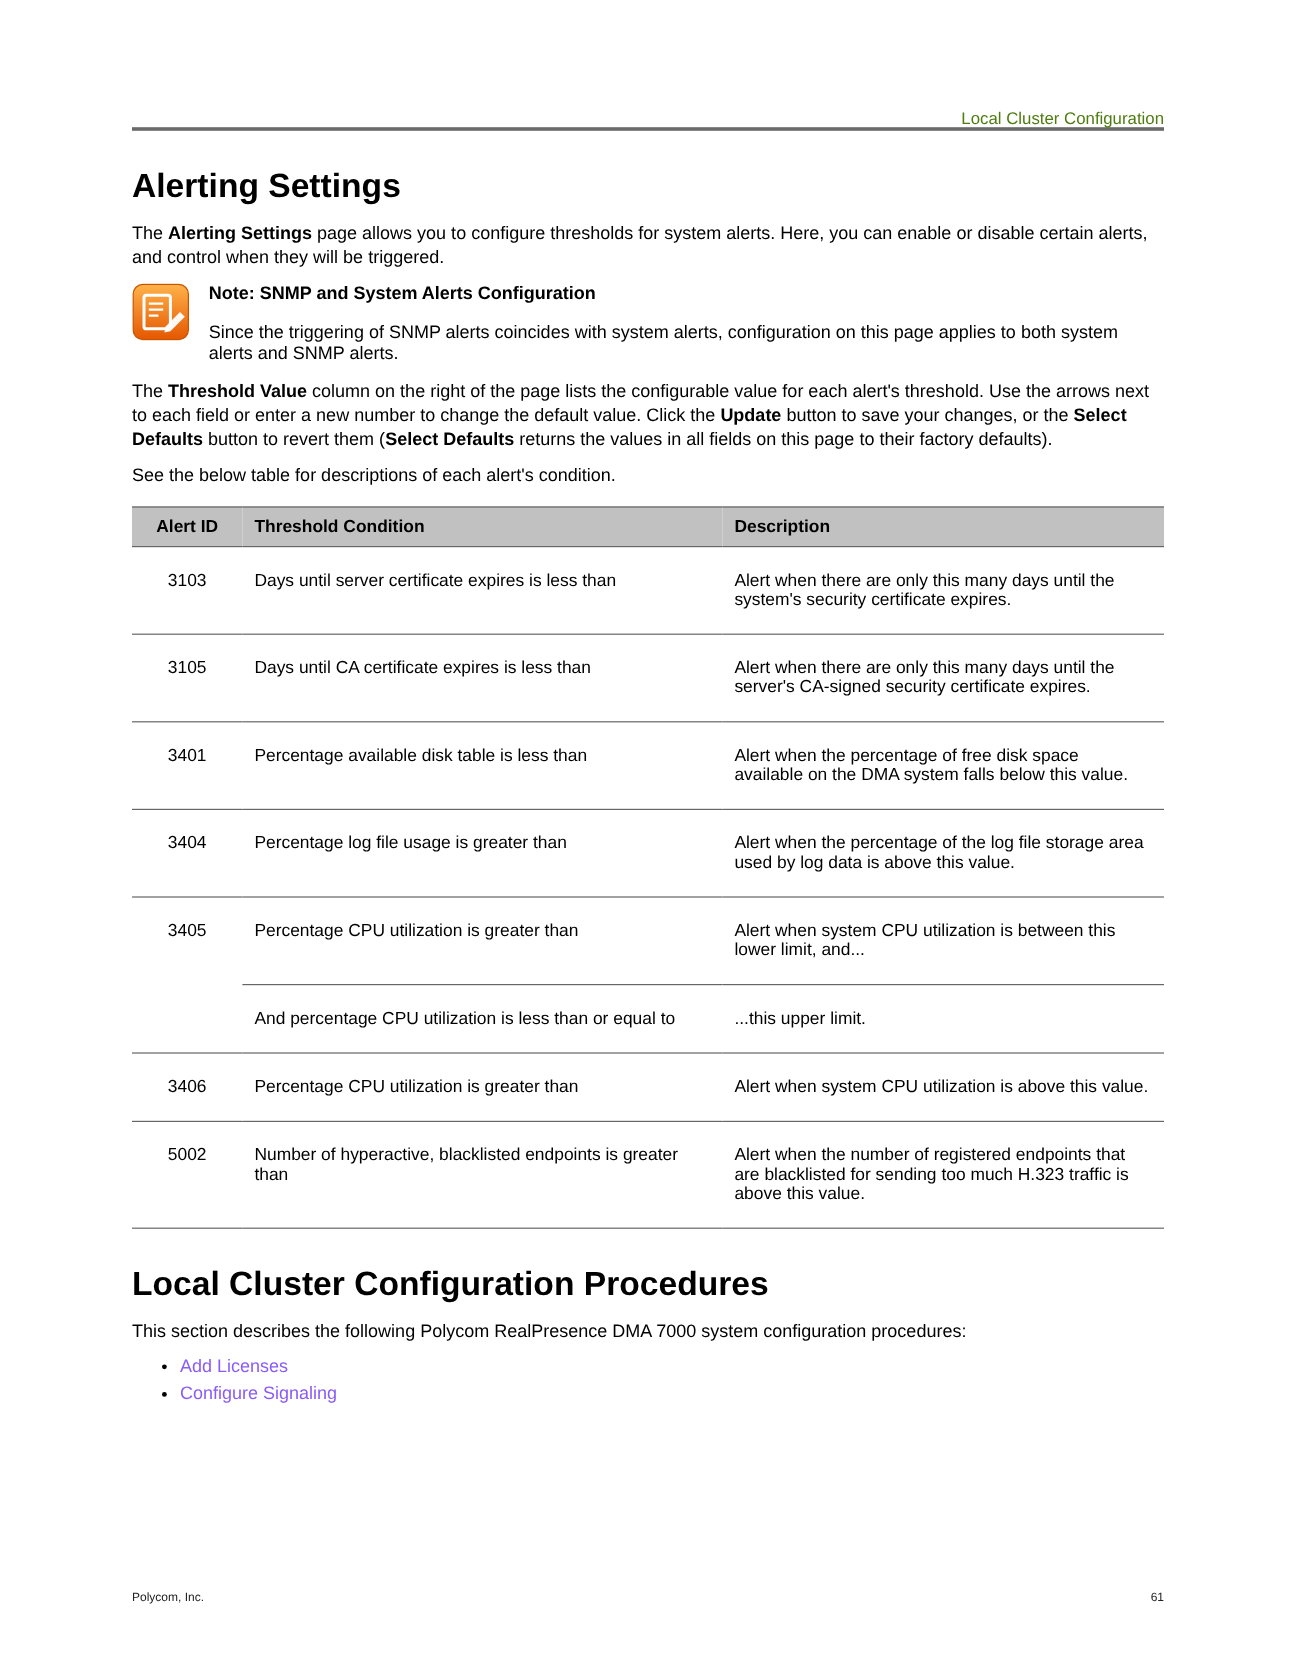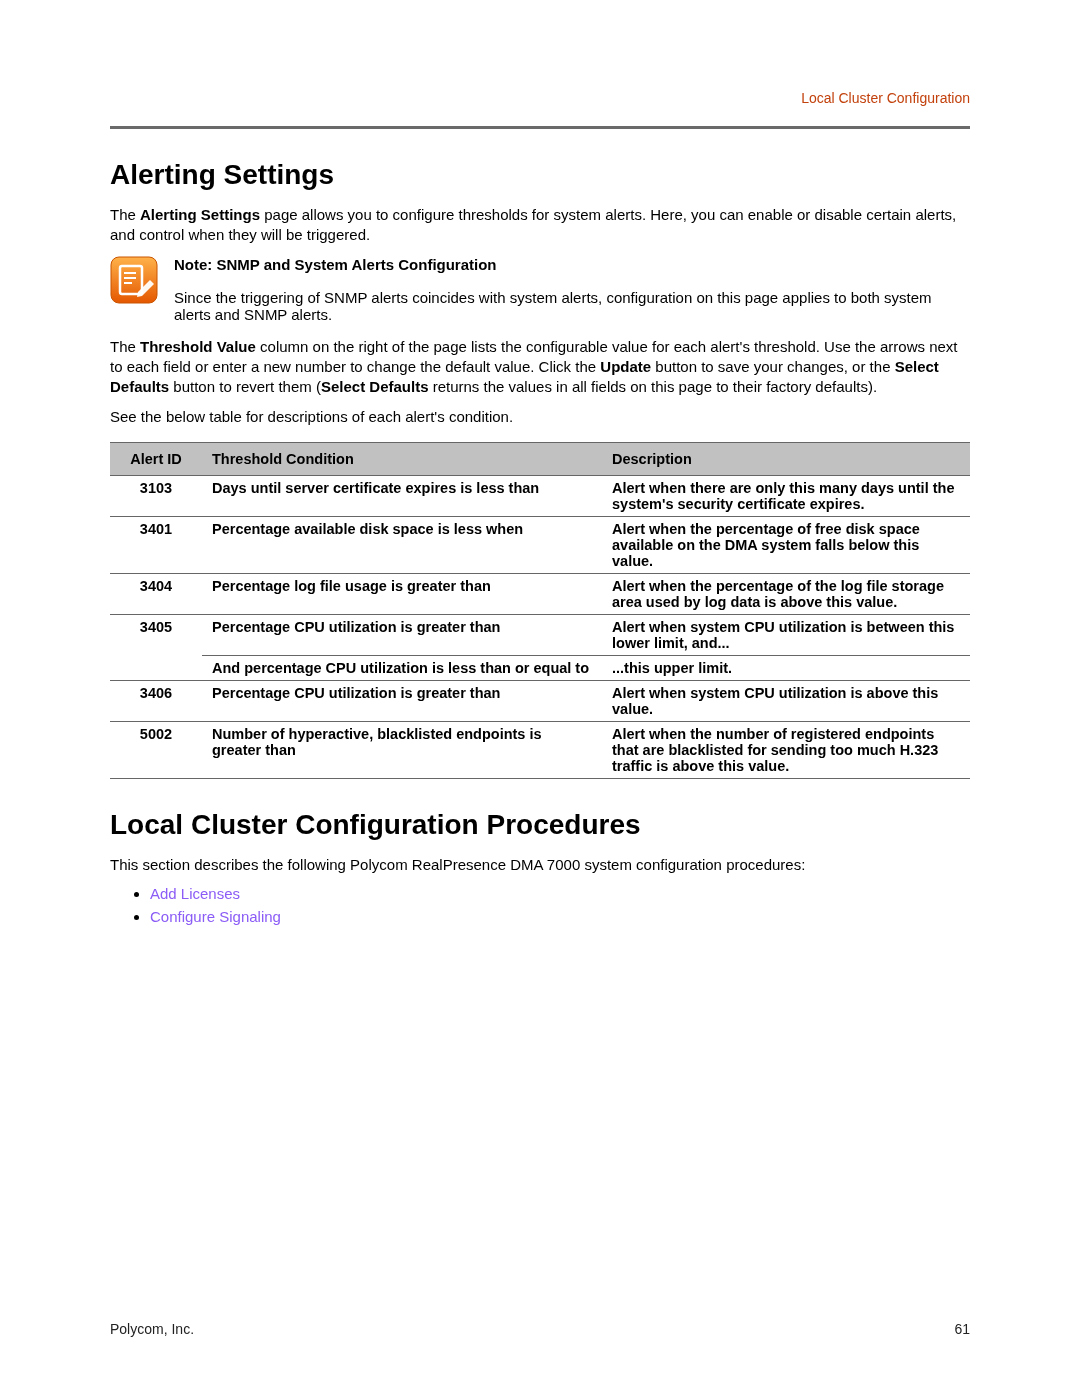--- a/index.html
+++ b/index.html
@@ -16,22 +16,22 @@
     box-sizing: border-box;
     padding: 90px 110px 60px 110px;
     position: relative;
   }
   .header-area {
     margin-bottom: 6px;
   }
   .header-label {
     text-align: right;
     font-size: 14px;
-    color: #c2410c;
-    padding-bottom: 20px;
+    color: #4d7c0f;
+    padding-bottom: 0;
   }
   .header-rule {
     border-top: 3px solid #6a6a6a;
   }
   h1.section-h1 {
     font-size: 28px;
     font-weight: bold;
     margin: 30px 0 14px 0;
   }
   p {
@@ -60,24 +60,23 @@
   }
   table.alerts th {
     background: #c1c1c1;
     text-align: left;
     font-weight: bold;
     padding: 8px 10px;
     border-top: 1px solid #666;
     border-bottom: 1px solid #666;
   }
   table.alerts td {
-    padding: 4px 10px;
+    padding: 20px 10px;
     vertical-align: top;
     border-bottom: 1px solid #666;
-    font-weight: bold;
   }
   table.alerts th:nth-child(1),
   table.alerts td:nth-child(1) { width: 72px; text-align: center; }
   table.alerts th:nth-child(2),
   table.alerts td:nth-child(2) { width: 380px; }
   .no-bottom td { border-bottom: none; margin-top: 16px; }
   .procedures-list {
     margin: 8px 0 0 40px;
     padding: 0;
   }
@@ -86,21 +85,21 @@
     margin-bottom: 6px;
   }
   .link { color: #8b5cf6; }
   .footer {
     position: absolute;
     left: 110px;
     right: 110px;
     bottom: 60px;
     display: flex;
     justify-content: space-between;
-    font-size: 14px;
+    font-size: 10px;
     color: #222;
   }
   .bold { font-weight: bold; }
 </style>
 </head>
 <body>
 
 <div class="page">
 
   <div class="header-area">
@@ -151,22 +150,27 @@
         <th>Description</th>
       </tr>
     </thead>
     <tbody>
       <tr>
         <td>3103</td>
         <td>Days until server certificate expires is less than</td>
         <td>Alert when there are only this many days until the system's security certificate expires.</td>
       </tr>
       <tr>
+        <td>3105</td>
+        <td>Days until CA certificate expires is less than</td>
+        <td>Alert when there are only this many days until the server's CA-signed security certificate expires.</td>
+      </tr>
+      <tr>
         <td>3401</td>
-        <td>Percentage available disk space is less when</td>
+        <td>Percentage available disk table is less than</td>
         <td>Alert when the percentage of free disk space available on the DMA system falls below this value.</td>
       </tr>
       <tr>
         <td>3404</td>
         <td>Percentage log file usage is greater than</td>
         <td>Alert when the percentage of the log file storage area used by log data is above this value.</td>
       </tr>
       <tr class="no-bottom">
         <td style="border-bottom:none;">3405</td>
         <td>Percentage CPU utilization is greater than</td>

